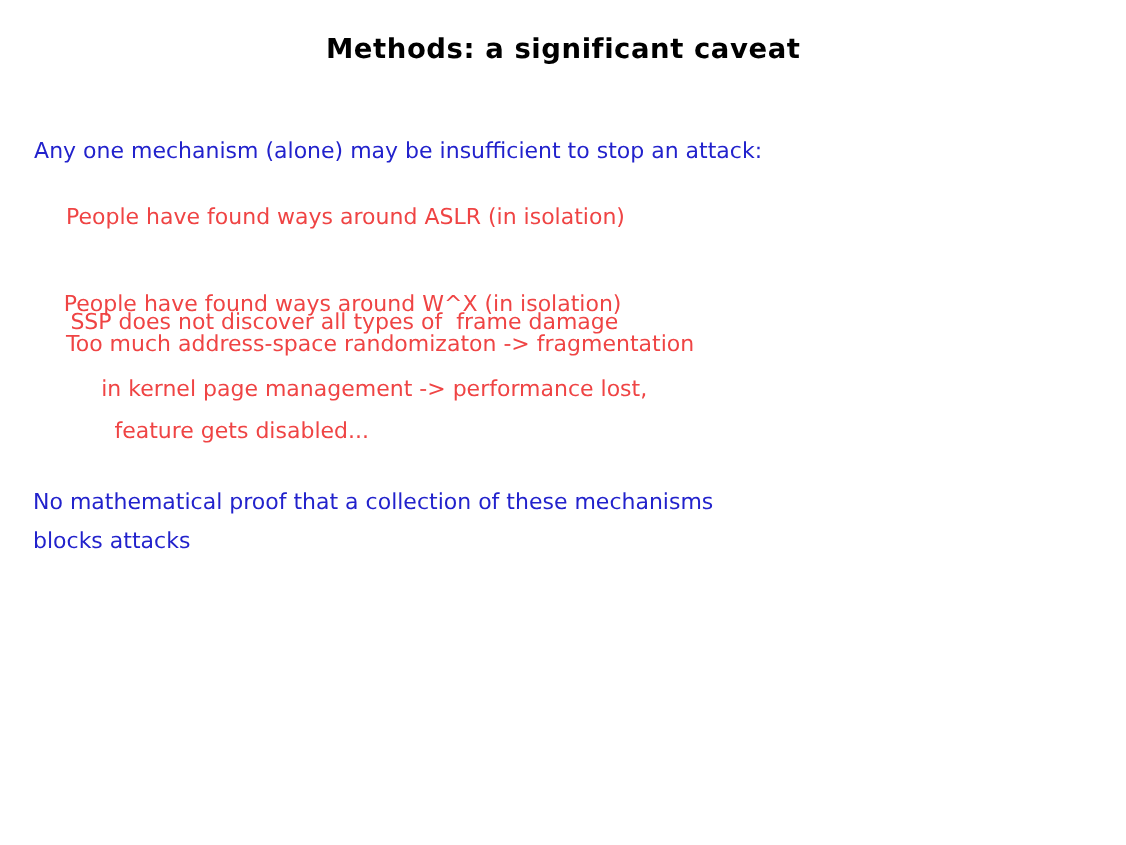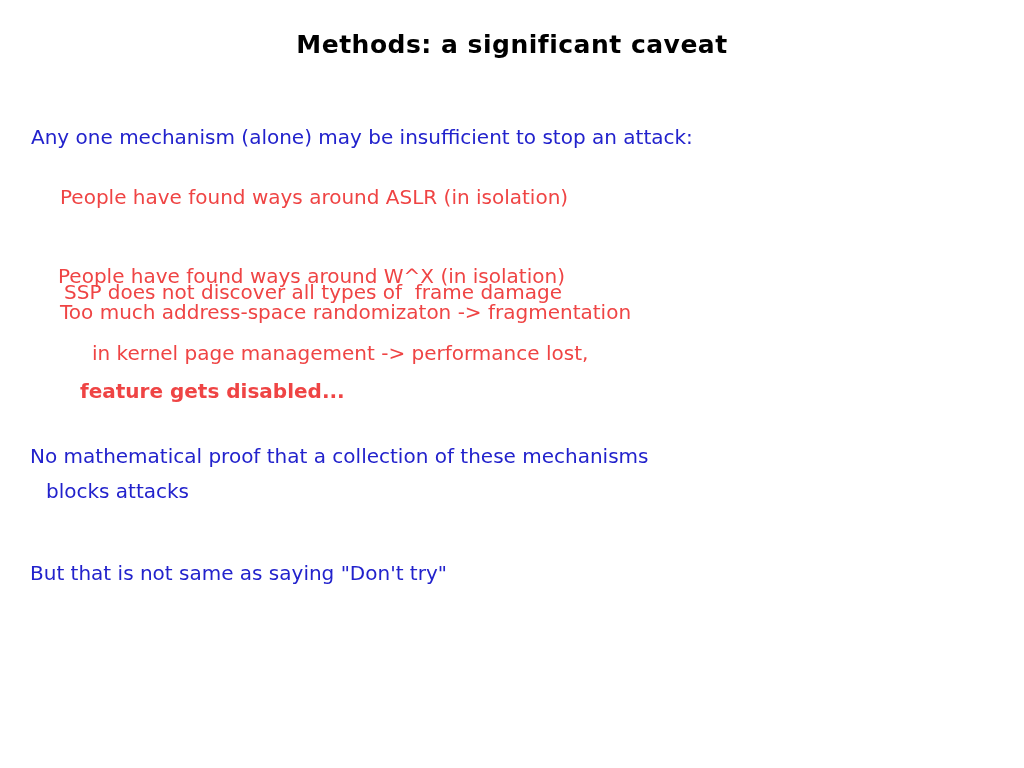--- a/index.html
+++ b/index.html
@@ -36,23 +36,23 @@
   .red {
     color: #ef4444;
     font-size: 20px;
   }
   .intro      { left: 31px; top: 125px; }
   .point-0    { left: 60px; top: 185px; }
   .point-1    { left: 58px; top: 224px; margin-top: 40px; }
   .point-2    { left: 64px; top: 280px; }
   .point-3    { left: 60px; top: 300px; text-align: center; }
   .subpoint-0 { left: 92px; top: 341px; text-align: center; }
-  .subpoint-1 { left: 80px; top: 379px; font-weight: bold; }
+  .subpoint-1 { left: 104px; top: 379px; }
   .para1-l0   { left: 30px; top: 444px; }
-  .para1-l1   { left: 30px; top: 479px; margin-left: 16px; }
+  .para1-l1   { left: 30px; top: 479px; }
   .para2      { left: 30px; top: 561px; }
   .para3-l0   { left: 30px; top: 645px; }
   .para3-l1   { left: 30px; top: 684px; }
 </style>
 </head>
 <body>
 
 <div class="slide">
 
   <div class="line title">Methods: a significant caveat</div>
@@ -68,18 +68,17 @@
   <div class="line red point-3">Too much address-space randomizaton -&gt; fragmentation</div>
 
   <div class="line red subpoint-0">in kernel page management -&gt; performance lost,</div>
 
   <div class="line red subpoint-1">feature gets disabled...</div>
 
   <div class="line blue para1-l0">No mathematical proof that a collection of these mechanisms</div>
 
   <div class="line blue para1-l1">blocks attacks</div>
 
-  <div class="line blue para2">But that is not same as saying "Don't try"</div>
 
 
   <div class="line blue para3-l1">in OpenBSD releases.</div>
 
 </div>
 
 </body></html>

